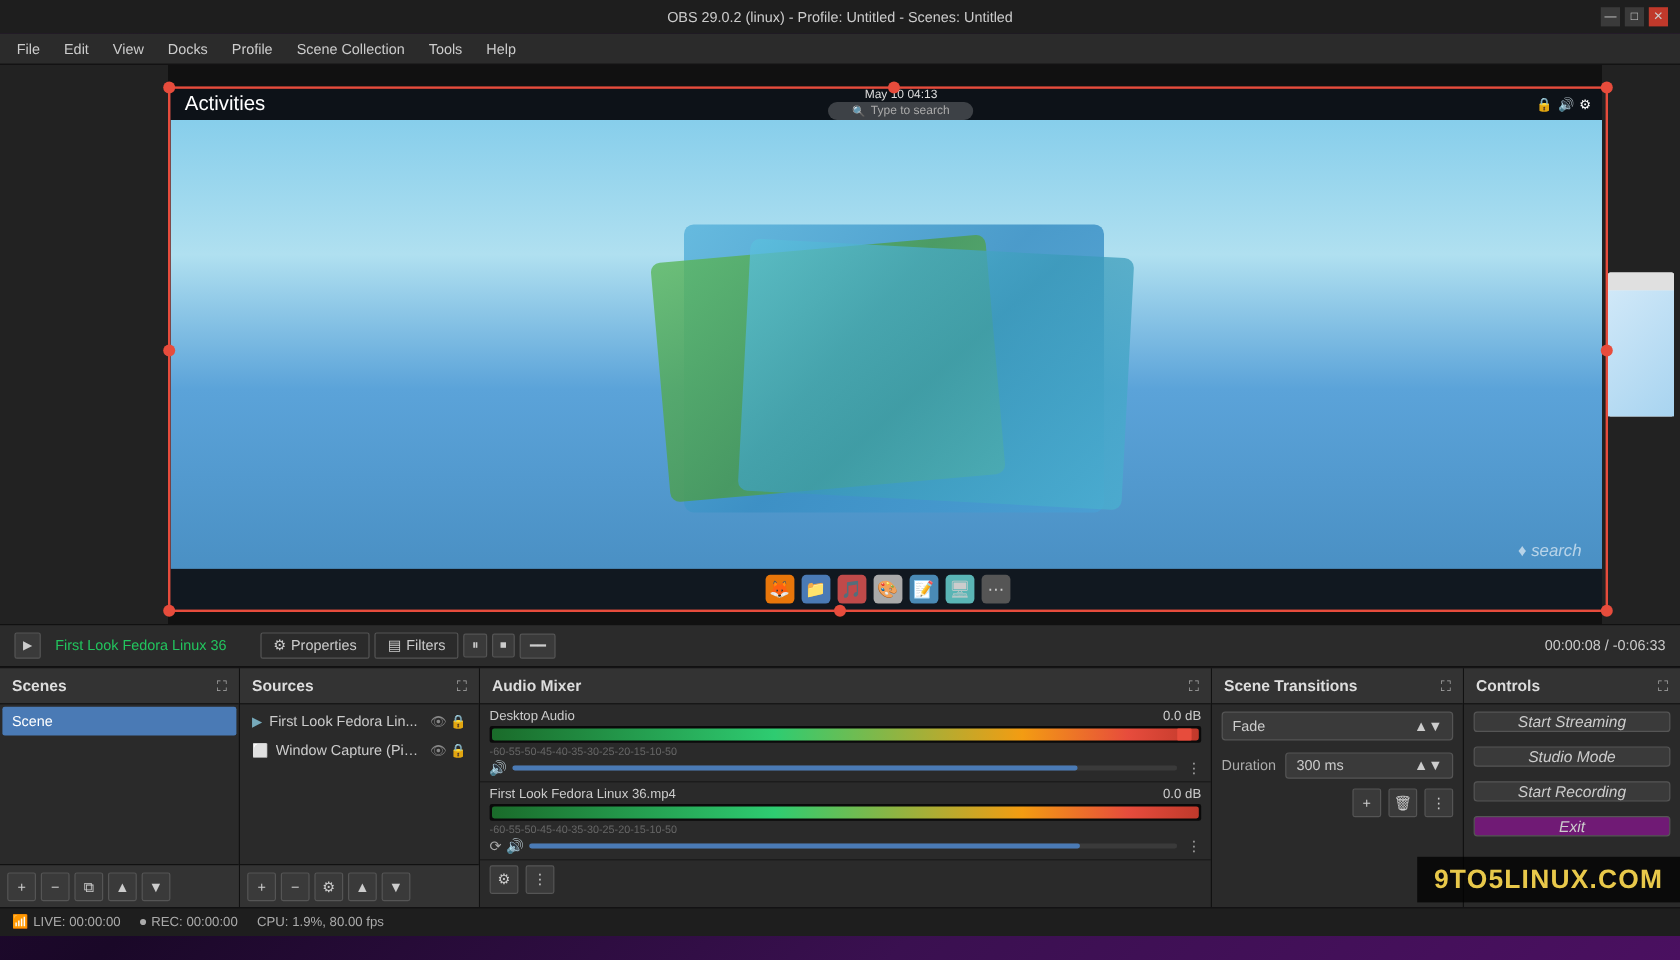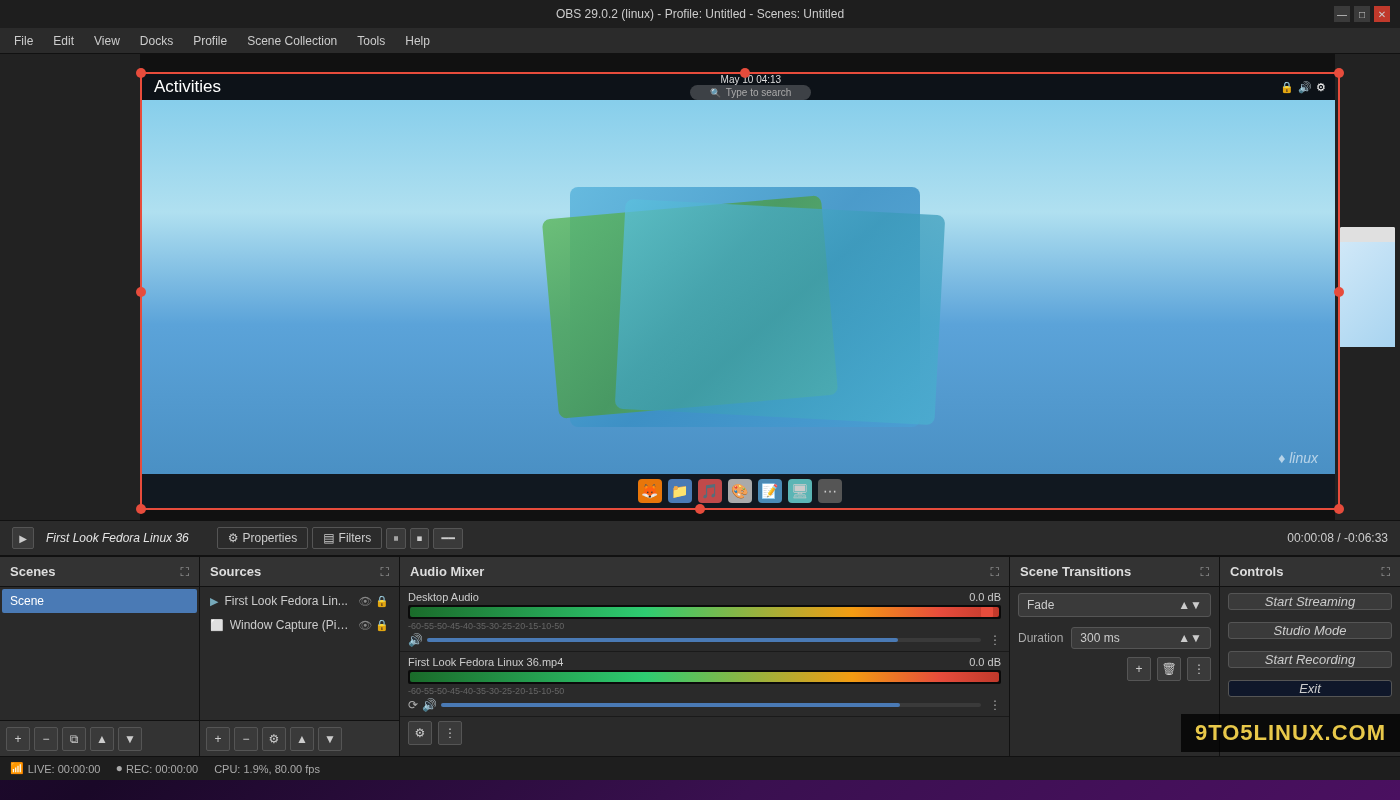--- a/index.html
+++ b/index.html
@@ -258,24 +258,23 @@
       border-radius: 2px;
       display: flex;
       align-items: center;
       justify-content: center;
       cursor: pointer;
       color: #ccc;
       font-size: 10px;
     }
 
     .scene-label {
-      color: #e5e5e5;
+      color: #22c55e;
       font-size: 12px;
       margin-left: 4px;
-      font-style: italic;
     }
 
     .playback-controls {
       display: flex;
       align-items: center;
       gap: 4px;
       margin-left: 20px;
     }
 
     .ctrl-btn {
@@ -541,21 +540,21 @@
       color: #ccc;
       font-size: 13px;
       cursor: pointer;
       text-align: center;
       display: block;
       width: calc(100% - 16px);
       font-style: italic;
     }
 
     .control-btn.exit {
-      background: #0f172a;
+      background: #701a75;
       color: #ccc;
     }
 
     
     .status-bar {
       height: 24px;
       background: #1e1e1e;
       display: flex;
       align-items: center;
       padding: 0 10px;
@@ -673,21 +672,21 @@
               <span>⚙</span>
           </div>
         </div>
 
         <div class="fedora-wallpaper">
           <div class="folder-art">
             <div class="folder-shape-blue"></div>
             <div class="folder-shape-green"></div>
             <div class="folder-shape-teal"></div>
           </div>
-          <div class="fedora-logo">♦ linux</div>
+          <div class="fedora-logo">♦ search</div>
         </div>
 
         <div class="taskbar-sim">
           <div class="taskbar-icon" style="background:#e8760a;">🦊</div>
           <div class="taskbar-icon" style="background:#4a7ab5;">📁</div>
           <div class="taskbar-icon" style="background:#c04a4a;">🎵</div>
           <div class="taskbar-icon" style="background:#aaa;">🎨</div>
           <div class="taskbar-icon" style="background:#4a8ab5;">📝</div>
           <div class="taskbar-icon" style="background:#5ab5b5;">🖥</div>
           <div class="taskbar-icon" style="background:#555;">⋯</div>

